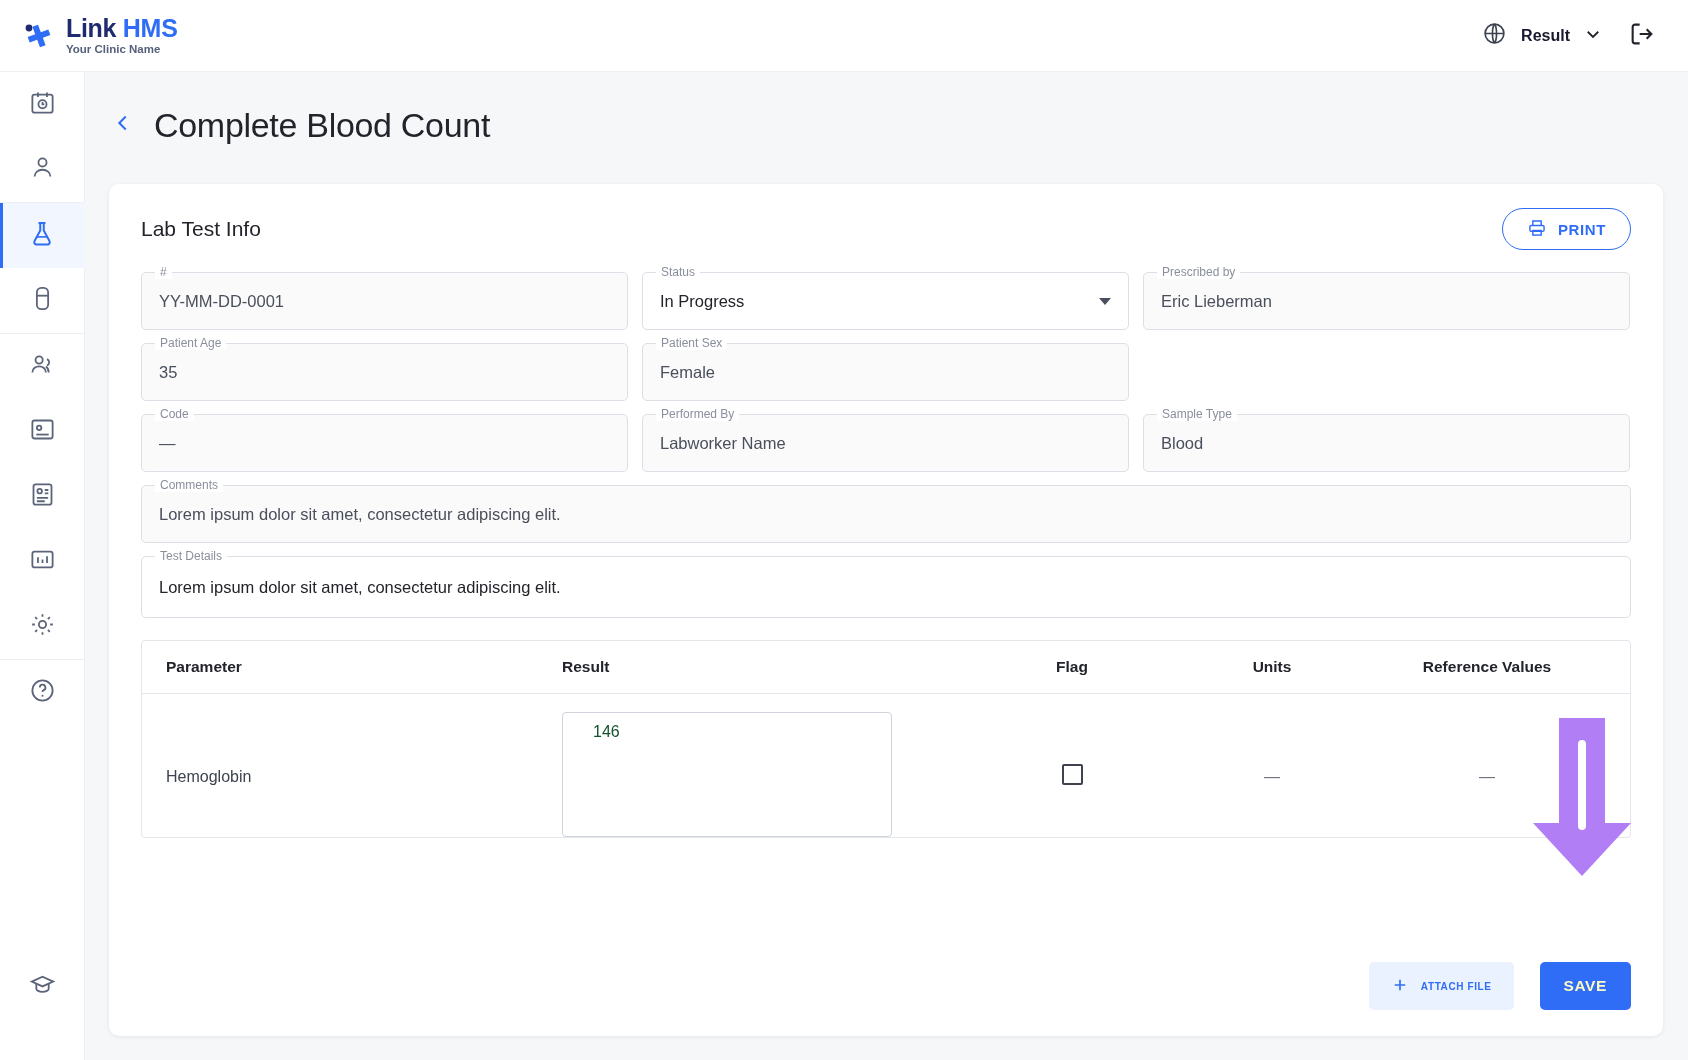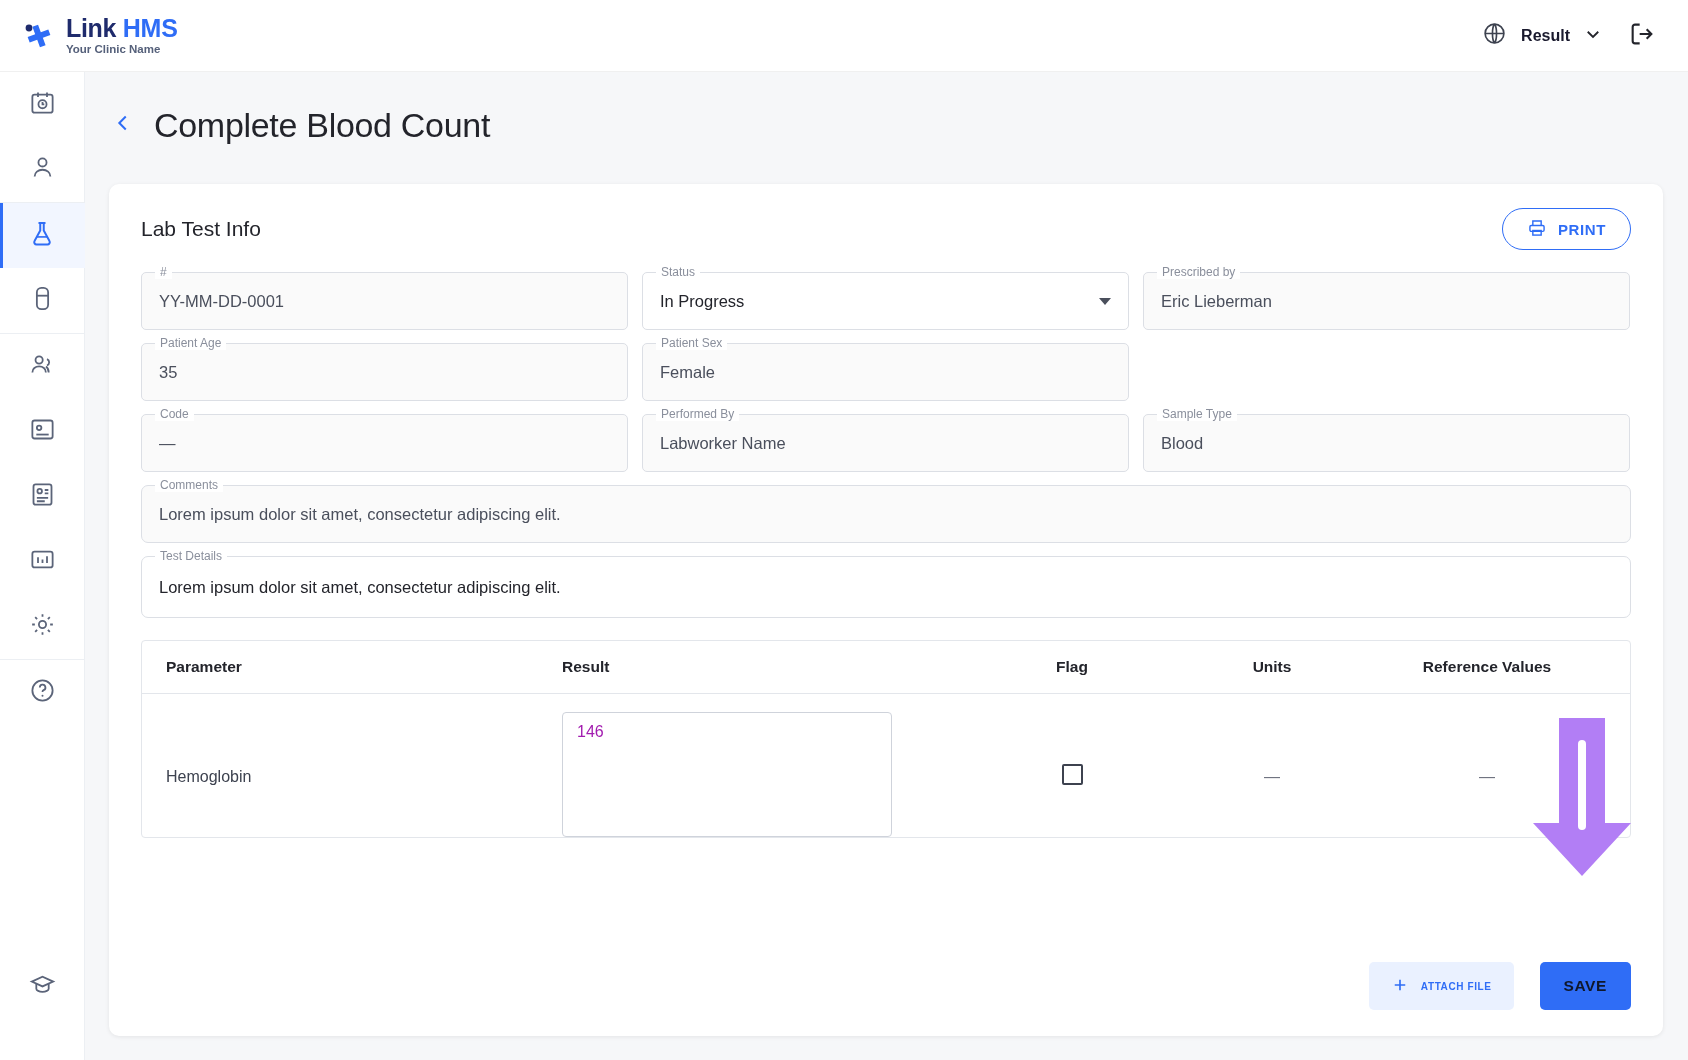--- a/index.html
+++ b/index.html
@@ -126,21 +126,21 @@
   .field.f2 { width: 487px; }
   .field.f3 { width: 487px; }
   .field.select { justify-content: space-between; }
   .field.select .val { color: #23242b; }
   .caret {
     width: 0; height: 0;
     border-left: 6px solid transparent;
     border-right: 6px solid transparent;
     border-top: 7px solid #4a4f5c;
   }
-  .field.wide { width: 1648px; border-radius: 7px; }
+  .field.wide { width: 1648px; }
   .field.comments { height: 58px; }
   .field.details { height: 62px; }
   .field.details .val { color: #23242b; }
 
   
   .table { margin-top: 22px; border: 1px solid #e3e6eb; border-radius: 4px; }
   .thead {
     display: flex; align-items: center;
     height: 53px; border-bottom: 1px solid #e3e6eb;
     font-size: 15.5px; font-weight: bold; color: #23242b;
@@ -152,21 +152,21 @@
   .c-param { width: 420px; padding-left: 24px; }
   .c-result { width: 400px; }
   .c-flag   { width: 220px; text-align: center; }
   .c-units  { width: 180px; text-align: center; }
   .c-ref    { width: 250px; text-align: center; }
   .trow .c-param { font-size: 16px; color: #3d424f; padding-top: 4px; }
   .trow .c-units, .trow .c-ref { font-size: 16px; color: #6c717e; padding-top: 4px; }
   .result-box {
     width: 330px; height: 125px;
     border: 1px solid #cfd3db; border-radius: 4px;
-    padding: 10px 14px; font-size: 16px; color: #a21caf;
+    padding: 10px 30px; font-size: 16px; color: #14532d;
     background: #fff;
   }
   .checkbox {
     width: 21px; height: 21px;
     border: 2px solid #3d424f; border-radius: 2px;
     display: inline-block; margin-top: 4px;
   }
 
   
   .actions {
@@ -175,21 +175,21 @@
   }
   .attach-btn {
     display: flex; align-items: center; gap: 12px;
     background: #eaf1ff; color: #2f6df6;
     border: none; border-radius: 5px;
     height: 48px; padding: 0 22px;
     font-size: 10px; font-weight: bold; letter-spacing: .6px;
     cursor: pointer;
   }
   .save-btn {
-    background: #2f6df6; color: #0f172a;
+    background: #2f6df6; color: #fef9c3;
     border: none; border-radius: 5px;
     height: 48px; padding: 0 24px;
     font-size: 15.5px; font-weight: bold; letter-spacing: .6px;
     cursor: pointer;
   }
 
   
   .pointer {
     position: absolute; left: 1527px; top: 718px;
     width: 110px; height: 160px; pointer-events: none; z-index: 20;

